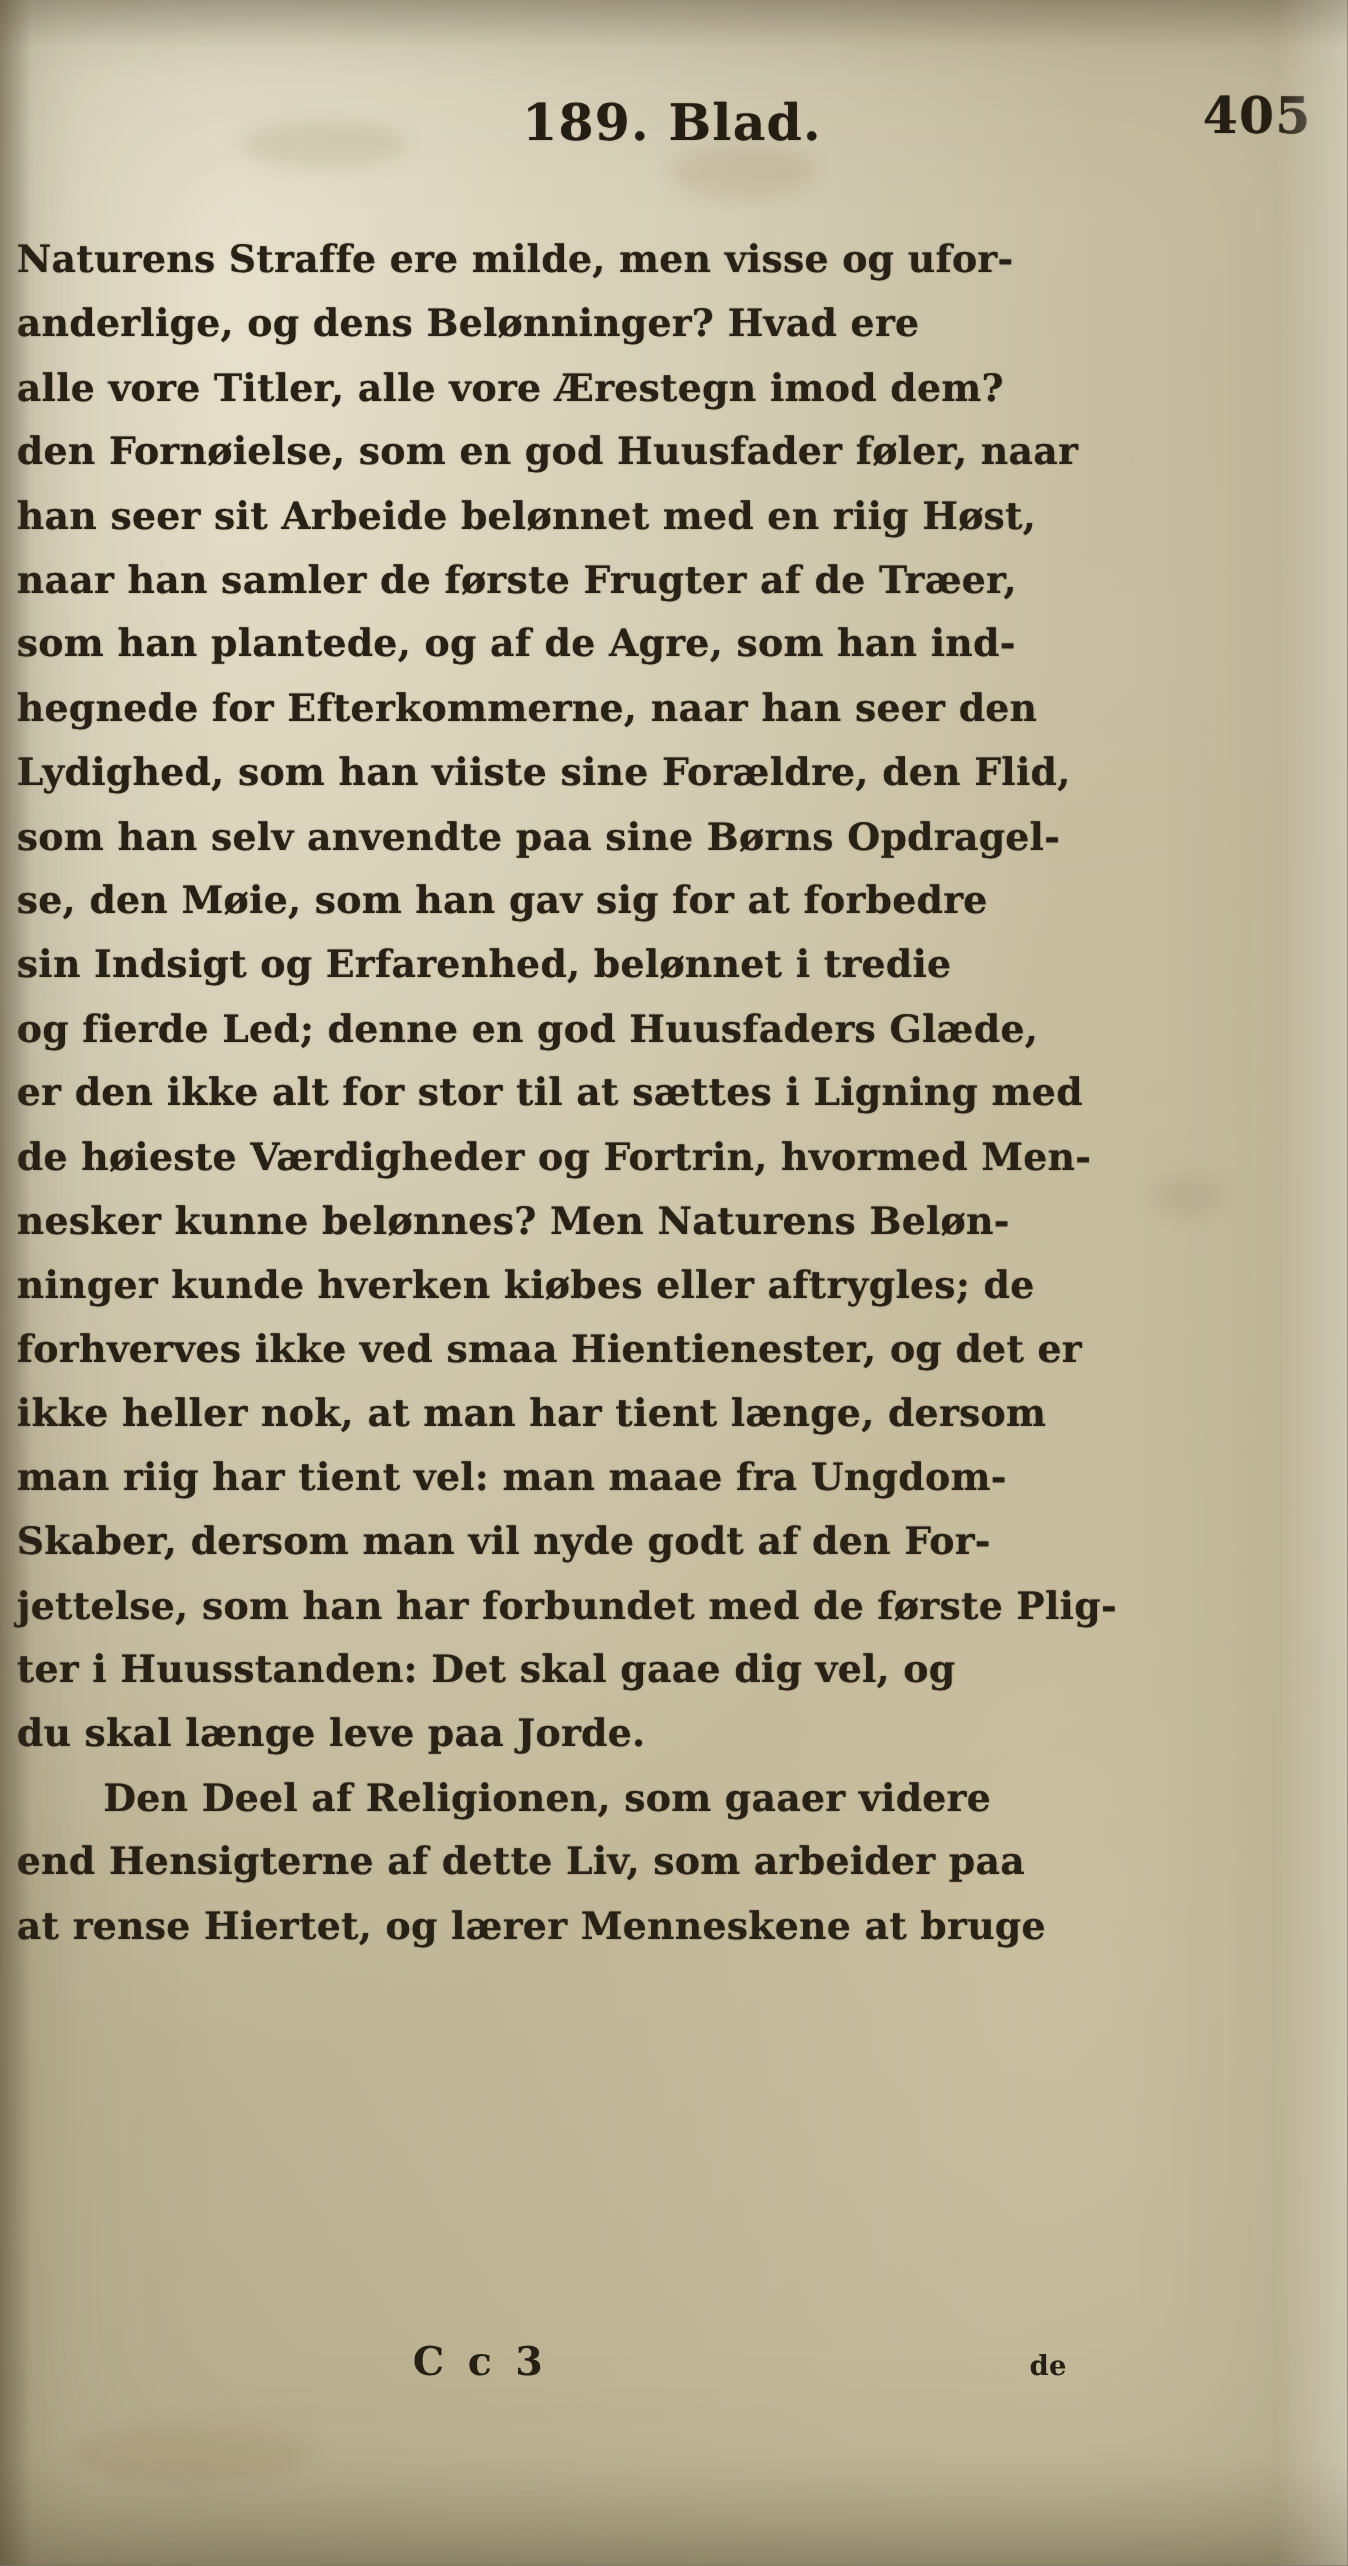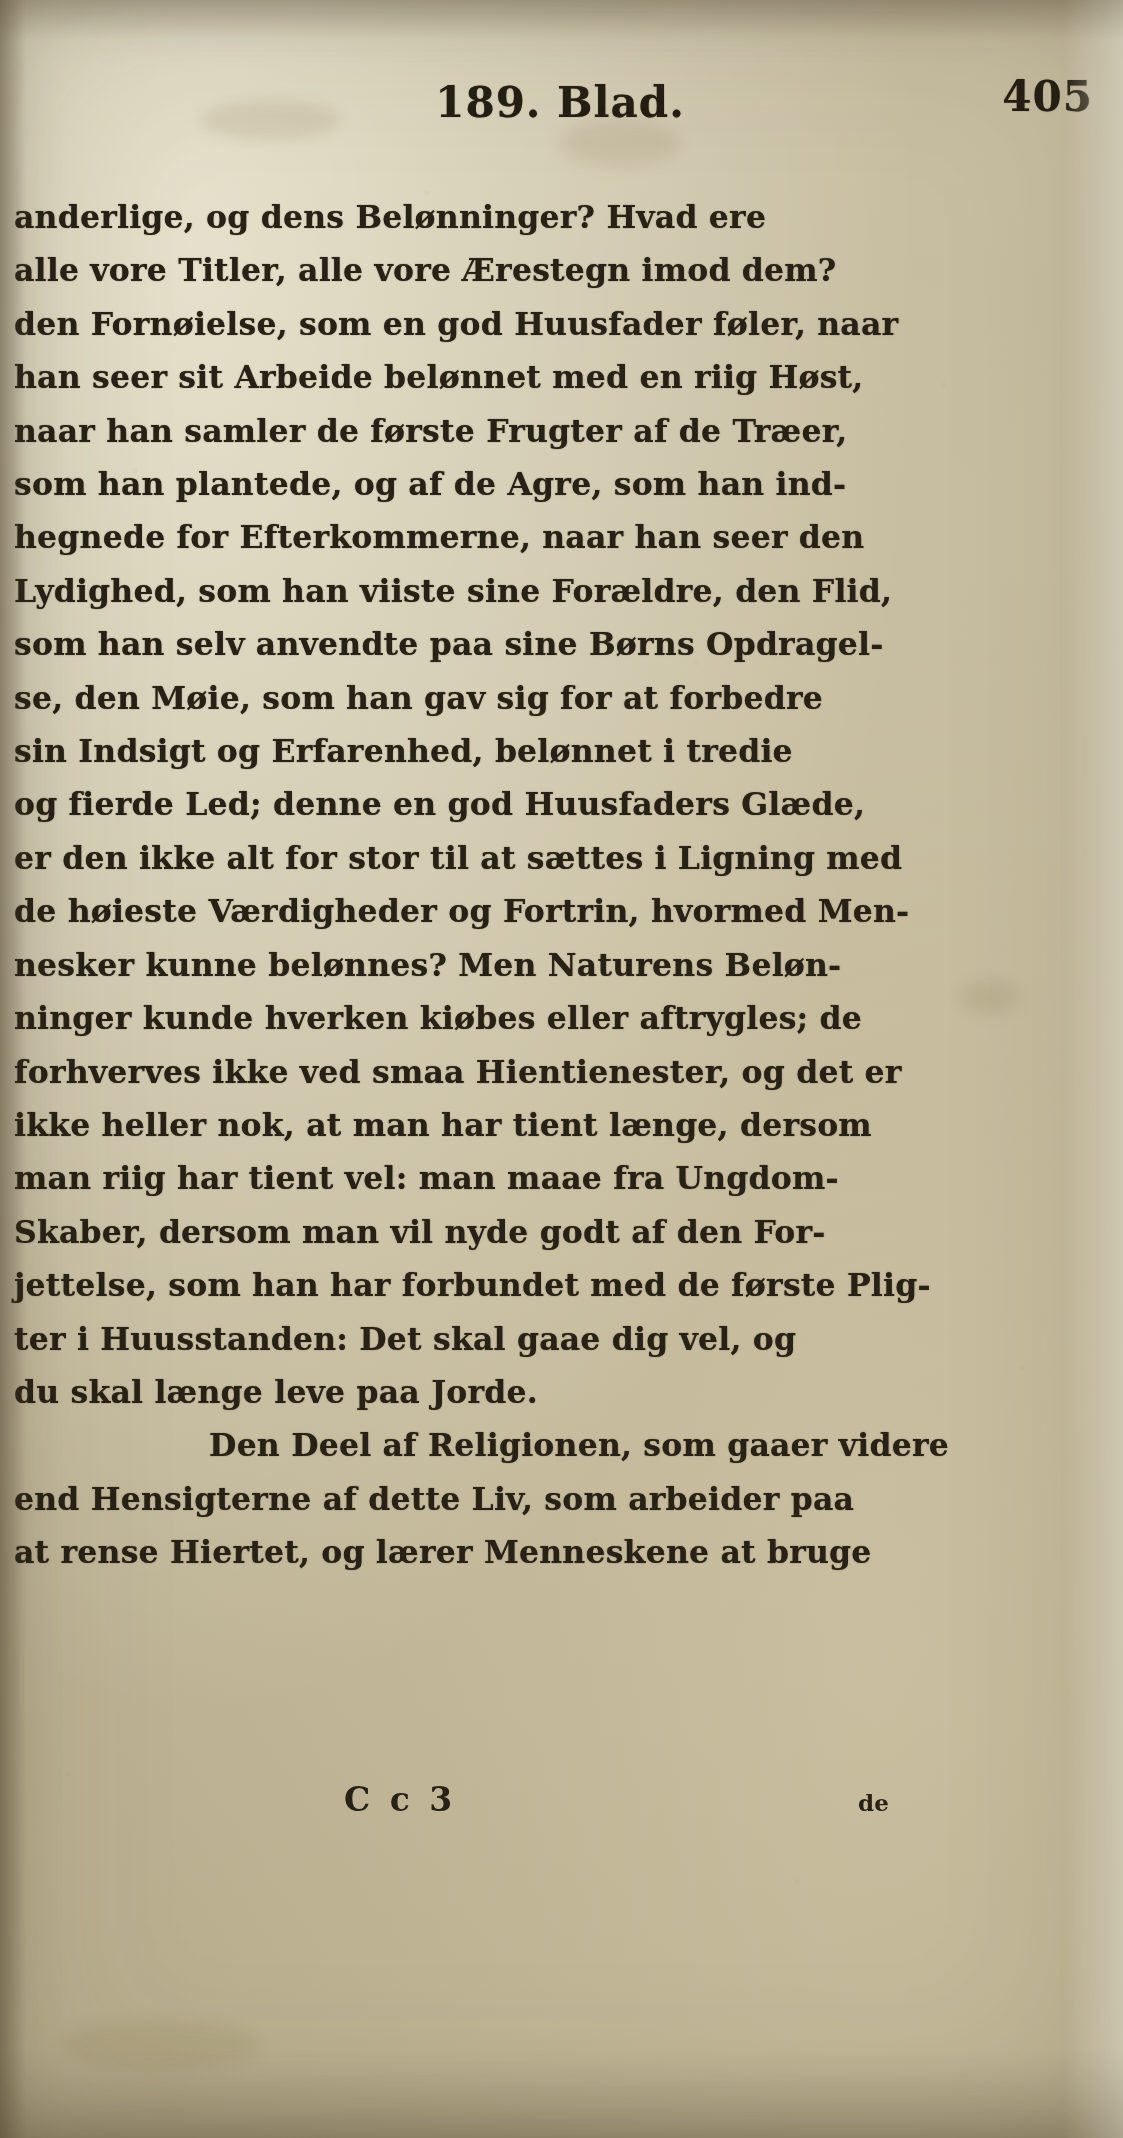--- a/index.html
+++ b/index.html
@@ -131,28 +131,27 @@
     font-weight: 700;
     white-space: nowrap;
     color: #272116;
     text-shadow: 0 0 1.2px rgba(45,34,18,0.6);
   }
   .line.justify {
     letter-spacing: 0.2px;
   }
   .indent {
     padding-left: 72px;
-    text-align: right;
   }
 
   
   #foot {
     position: absolute;
     left: 14px;
-    top: 1780px;
+    top: 1948px;
     width: 935px;
     display: flex;
     align-items: baseline;
     justify-content: space-between;
     padding: 0 60px 0 330px;
     box-sizing: border-box;
   }
   #signature {
     font-size: 33px;
     font-weight: 700;
@@ -183,20 +182,21 @@
   <div id="text-block">
 
     <div id="header">
       <span id="header-title" class="fraktur">189. Blad.</span>
     </div>
 
     <div id="page-number">405</div>
 
     <div id="body-text">
 
+      <span class="line fraktur justify">Naturens Straffe ere milde,  men visse og ufor‐</span>
       <span class="line fraktur justify">anderlige,  og  dens Belønninger?   Hvad  ere</span>
       <span class="line fraktur justify">alle vore Titler,  alle vore Ærestegn imod dem?</span>
       <span class="line fraktur justify">den Fornøielse, som en god Huusfader føler, naar</span>
       <span class="line fraktur justify">han  seer  sit  Arbeide  belønnet  med  en riig  Høst,</span>
       <span class="line fraktur justify">naar  han  samler  de  første  Frugter  af  de Træer,</span>
       <span class="line fraktur justify">som han plantede,  og  af de Agre,  som han ind‐</span>
       <span class="line fraktur justify">hegnede  for  Efterkommerne,   naar  han  seer  den</span>
       <span class="line fraktur justify">Lydighed, som han viiste sine Forældre, den Flid,</span>
       <span class="line fraktur justify">som han selv anvendte paa sine Børns Opdragel‐</span>
       <span class="line fraktur justify">se,  den  Møie,   som  han  gav  sig  for at  forbedre</span>

